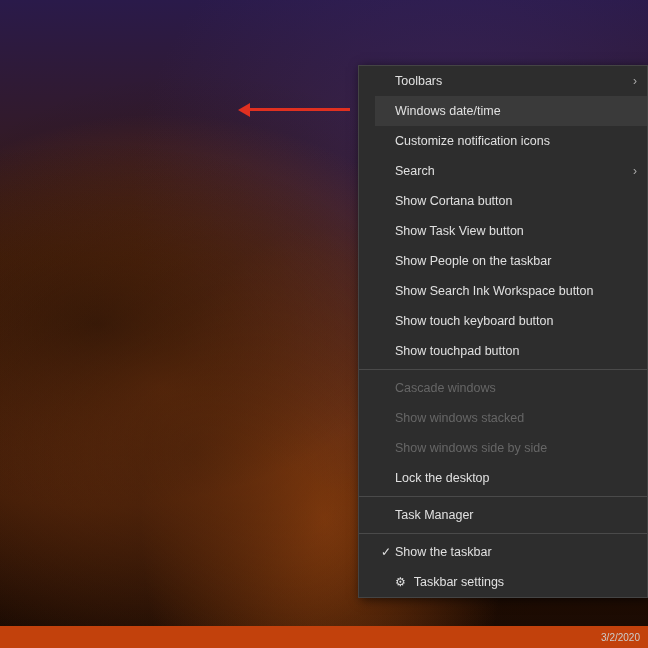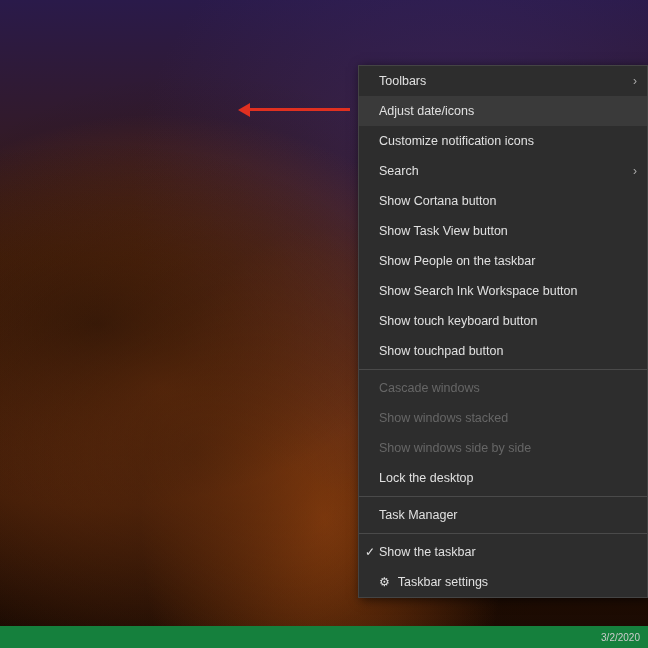--- a/index.html
+++ b/index.html
@@ -53,20 +53,21 @@
     .menu-item {
       display: flex;
       align-items: center;
       padding: 7px 16px 7px 20px;
       color: #e0e0e0;
       font-size: 12.5px;
       cursor: pointer;
       position: relative;
       white-space: nowrap;
       min-height: 30px;
+      margin-left: 16px;
     }
 
     .menu-item.disabled {
       color: #666;
       cursor: default;
     }
 
     .menu-item.highlighted {
       background-color: #3a3a3a;
     }
@@ -122,21 +123,21 @@
       left: -12px;
       top: -5px;
     }
 
     .taskbar-strip {
       position: absolute;
       bottom: 0;
       left: 0;
       right: 0;
       height: 22px;
-      background: #15803d;
+      background: #c2410c;
       display: flex;
       align-items: center;
       padding: 0 8px;
       z-index: 5;
     }
 
     .taskbar-date {
       position: absolute;
       right: 8px;
       color: #ccc;
@@ -155,21 +156,21 @@
     <div class="arrow-head"></div>
   </div>
 </div>
 
 <div class="context-menu" id="context-menu">
 <div class="menu-item">
       <span>Toolbars</span>
       <span class="arrow">›</span>
     </div>
     <div class="menu-item highlighted">
-      <span>Adjust date/icons</span>
+      <span>Windows date/time</span>
     </div>
     <div class="menu-item">
       <span>Customize notification icons</span>
     </div>
     <div class="menu-item">
       <span>Search</span>
       <span class="arrow">›</span>
     </div>
     <div class="menu-item">
       <span>Show Cortana button</span>

